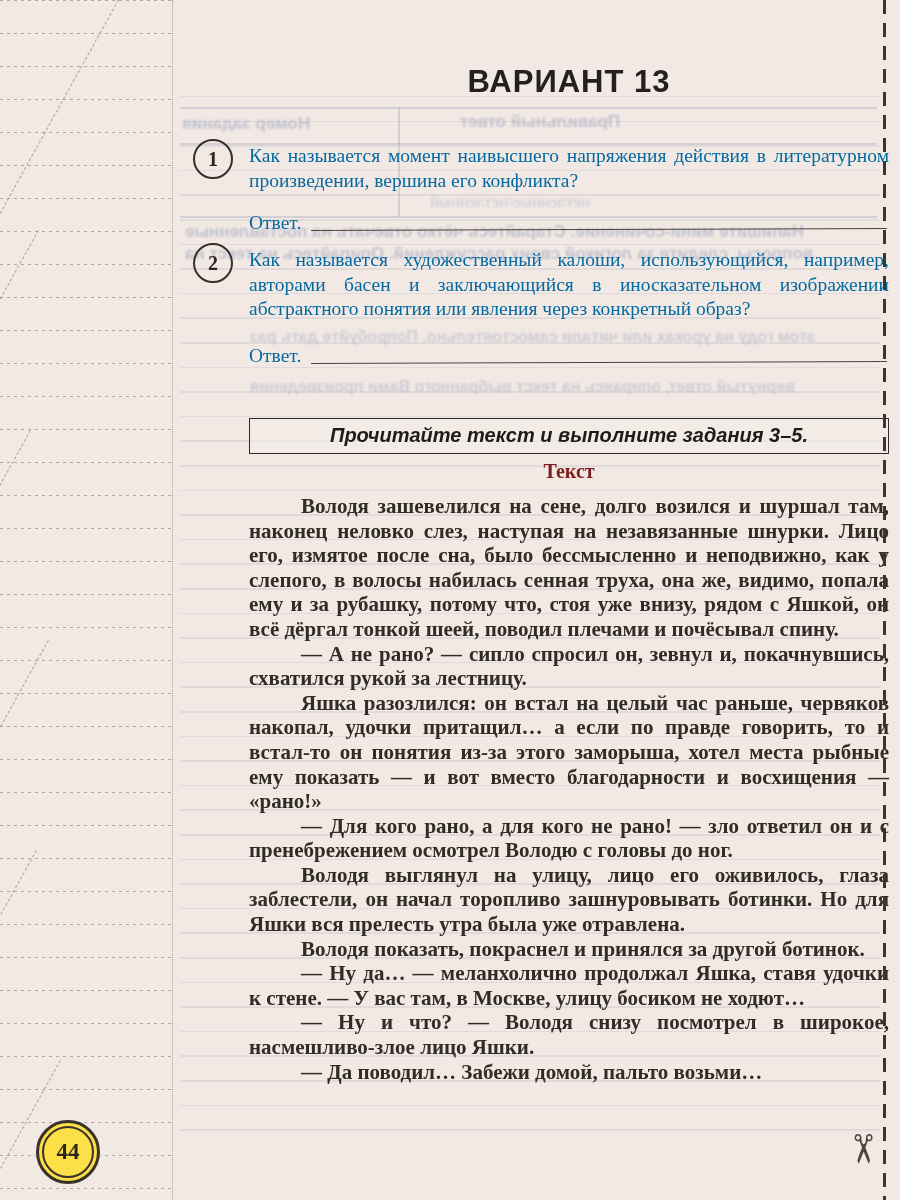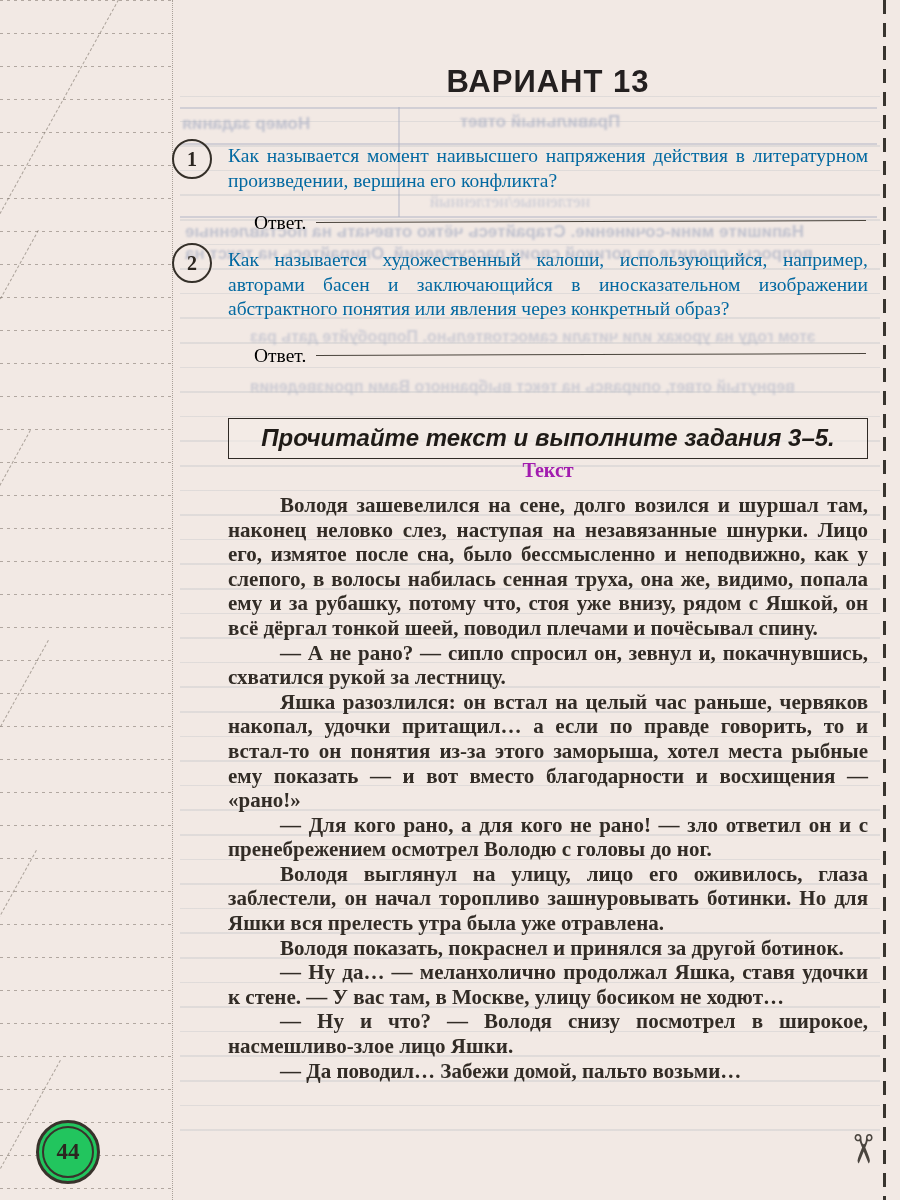--- a/index.html
+++ b/index.html
@@ -23,59 +23,59 @@
     background:repeating-linear-gradient(to bottom, rgba(160,170,180,.22) 0 1.5px, transparent 1.5px 24.6px);
     pointer-events:none;}
 
   
   .bleed{position:absolute;color:#b4b8c9;filter:blur(1.1px);transform:scaleX(-1);
     font-family:"Liberation Sans",sans-serif;font-weight:bold;white-space:nowrap;opacity:.8;}
   .bleed.serifed{font-family:"Liberation Serif",serif;font-weight:normal;color:#bcc0d0;}
   .bleed-rule{position:absolute;background:rgba(170,175,195,.45);filter:blur(.6px);}
 
   
-  .content{position:absolute;left:228px;top:64px;width:640px;}
+  .content{position:absolute;left:249px;top:64px;width:640px;}
   .variant-title{font-family:"Liberation Sans",sans-serif;font-weight:800;font-size:31px;
     letter-spacing:1px;text-align:center;color:#242020;margin:0 0 44px 0;}
 
   .question{position:relative;margin:0;}
   .qnum{position:absolute;left:-56px;top:-5px;width:36px;height:36px;border:2px solid #353029;
     border-radius:50%;display:flex;align-items:center;justify-content:center;
     font-weight:bold;font-size:20px;color:#2c2620;background:transparent;}
   .qtext{font-size:19.5px;line-height:24.6px;text-align:justify;color:#0369a1;margin:0;}
 
-  .answer-row{display:flex;align-items:center;font-size:19.5px;color:#000000;margin-left:26px;}
+  .answer-row{display:flex;align-items:flex-end;font-size:19.5px;color:#0369a1;}
   .answer-label{flex:0 0 auto;}
   .answer-line{flex:1 1 auto;border-bottom:1.5px solid #4a443c;margin:0 2px 4px 10px;height:1px;
     transform:rotate(-.2deg);}
 
   .answer-row.a1{margin-top:19px;margin-bottom:14px;}
   .answer-row.a2{margin-top:23px;}
 
   .q2{margin-top:0;}
 
   .instruction-box{margin-top:51px;border:1.6px solid #2f2a25;padding:5px 8px 6px;
     text-align:center;font-family:"Liberation Sans",sans-serif;font-style:italic;font-weight:bold;
-    font-size:24px;color:#1f1b17;background:rgba(244,236,231,.6);}
+    font-size:20px;color:#1f1b17;background:rgba(244,236,231,.6);}
 
-  .text-heading{margin:0 0 0;text-align:center;font-weight:bold;font-size:20px;color:#a21caf;}
+  .text-heading{margin:6px 0 0;text-align:center;font-weight:bold;font-size:20px;color:#7f1d1d;}
 
   .passage{margin-top:11px;}
   .passage p{margin:0;font-size:21px;line-height:24.6px;text-align:justify;
     text-indent:52px;color:#322c26;font-weight:bold;}
 
   
   .cut-line{position:absolute;left:883px;top:0;width:3px;height:1200px;
     background:repeating-linear-gradient(to bottom,#39352f 0 14px,transparent 14px 23px);}
   .scissors{position:absolute;left:846px;top:1126px;font-size:40px;color:#4a453f;
     transform:rotate(90deg);font-family:"DejaVu Sans",sans-serif;}
 
   
   .page-number{position:absolute;left:36px;top:1120px;width:58px;height:58px;border:3px solid #38322b;
-    border-radius:50%;display:flex;align-items:center;justify-content:center;background:#22c55e;}
+    border-radius:50%;display:flex;align-items:center;justify-content:center;background:#fde047;}
   .page-number .inner{width:48px;height:48px;border:2px solid #38322b;border-radius:50%;
     display:flex;align-items:center;justify-content:center;
     font-weight:bold;font-size:23px;color:#2c2620;}
 </style>
 </head>
 <body>
 
 <div class="page">
 
   <div class="margin-strip"></div>

